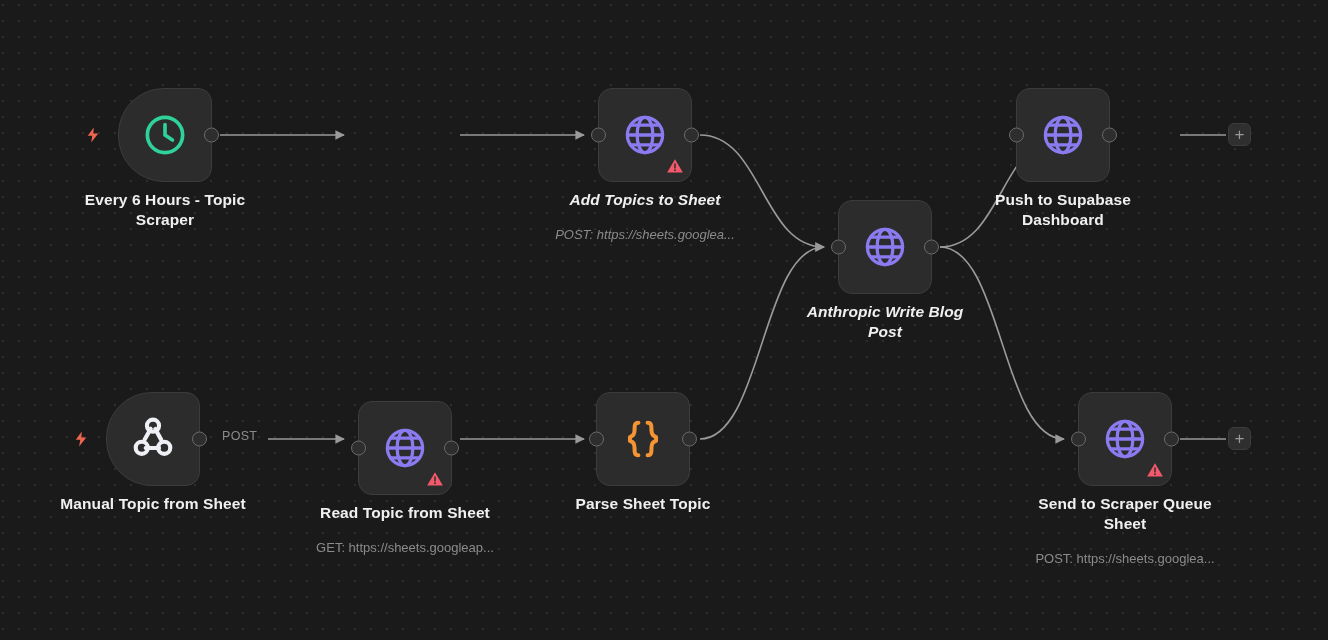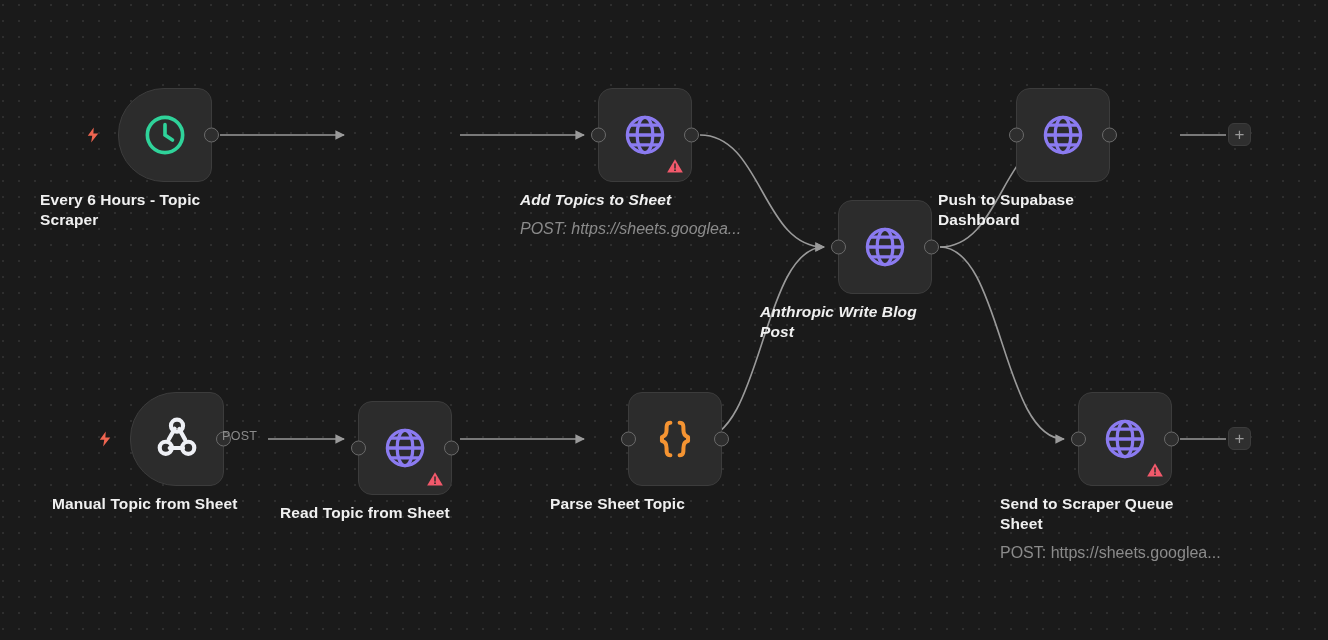--- a/index.html
+++ b/index.html
@@ -67,36 +67,36 @@
     position: absolute;
     width: 18px;
     height: 22px;
   }
   .labels {
     position: absolute;
     left: 50%;
     transform: translateX(-50%);
     top: 102px;
     width: 250px;
-    text-align: left;
+    text-align: center;
     pointer-events: none;
   }
   .nlabel {
     color: #f0f0f0;
     font-size: 15.5px;
     font-weight: bold;
     line-height: 20px;
     letter-spacing: 0.1px;
     white-space: pre-line;
   }
   .nsub {
     color: #8b8b8b;
-    font-size: 16px;
+    font-size: 13px;
     line-height: 18px;
-    margin-top: 10px;
+    margin-top: 16px;
   }
   .plus-btn {
     position: absolute;
     width: 23px;
     height: 23px;
     background: #2f2f2f;
     border: 1px solid #3c3c3c;
     border-radius: 6px;
     box-sizing: border-box;
     display: flex;
@@ -213,21 +213,21 @@
       </svg>
       <span class="port in"></span>
       <span class="port out"></span>
     </div>
     <div class="labels">
       <div class="nlabel">Push to Supabase
 Dashboard</div>
     </div>
   </div>
 
-  <div class="node-wrap" style="left:130px; top:392px;">
+  <div class="node-wrap" style="left:106px; top:392px;">
     <svg class="bolt" style="left:-34px; top:36px;" viewBox="0 0 24 24">
       <path d="M13 2 L5 13 H11 L9.5 22 L19 10 H12.5 Z" fill="#ef6550"></path>
     </svg>
     <div class="node-box trigger">
       <svg width="50" height="50" viewBox="0 0 24 24">
         <g fill="none" stroke="#eef0f5" stroke-width="2.0" stroke-linecap="round" stroke-linejoin="round">
           <path d="M10.9 7.1 L8.0 12.2"></path>
           <path d="M13.1 7.2 L15.9 12.3"></path>
           <path d="M8.5 16.3 H14.9"></path>
           <circle cx="12.0" cy="5.6" r="2.9"></circle>
@@ -252,24 +252,25 @@
       <svg class="warn" viewBox="0 0 24 24">
         <path d="M12 3 L22.5 20.5 H1.5 Z" fill="#f2596b"></path>
         <path d="M12 9.3 V14.6" stroke="#2c2c2c" stroke-width="2" stroke-linecap="round"></path>
         <circle cx="12" cy="17.5" r="1.25" fill="#2c2c2c"></circle>
       </svg>
       <span class="port in"></span>
       <span class="port out"></span>
     </div>
     <div class="labels">
       <div class="nlabel">Read Topic from Sheet</div>
-    </div>
-  </div>
-
-  <div class="node-wrap" style="left:628px; top:392px;">
+      <div class="nsub">GET: https://sheets.googleap...</div>
+    </div>
+  </div>
+
+  <div class="node-wrap" style="left:596px; top:392px;">
     <div class="node-box">
       <svg width="46" height="46" viewBox="0 0 24 24">
         <path d="M9.6 3.5 C7.4 3.5 7.6 5.4 7.6 7.2 C7.6 9.4 7.0 10.6 5.2 10.9 L5.2 13.1 C7.0 13.4 7.6 14.6 7.6 16.8 C7.6 18.6 7.4 20.5 9.6 20.5" fill="none" stroke="#f59432" stroke-width="2.1" stroke-linecap="round" stroke-linejoin="round"></path>
         <path d="M14.4 3.5 C16.6 3.5 16.4 5.4 16.4 7.2 C16.4 9.4 17.0 10.6 18.8 10.9 L18.8 13.1 C17.0 13.4 16.4 14.6 16.4 16.8 C16.4 18.6 16.6 20.5 14.4 20.5" fill="none" stroke="#f59432" stroke-width="2.1" stroke-linecap="round" stroke-linejoin="round"></path>
       </svg>
       <span class="port in"></span>
       <span class="port out"></span>
     </div>
     <div class="labels">
       <div class="nlabel">Parse Sheet Topic</div>

